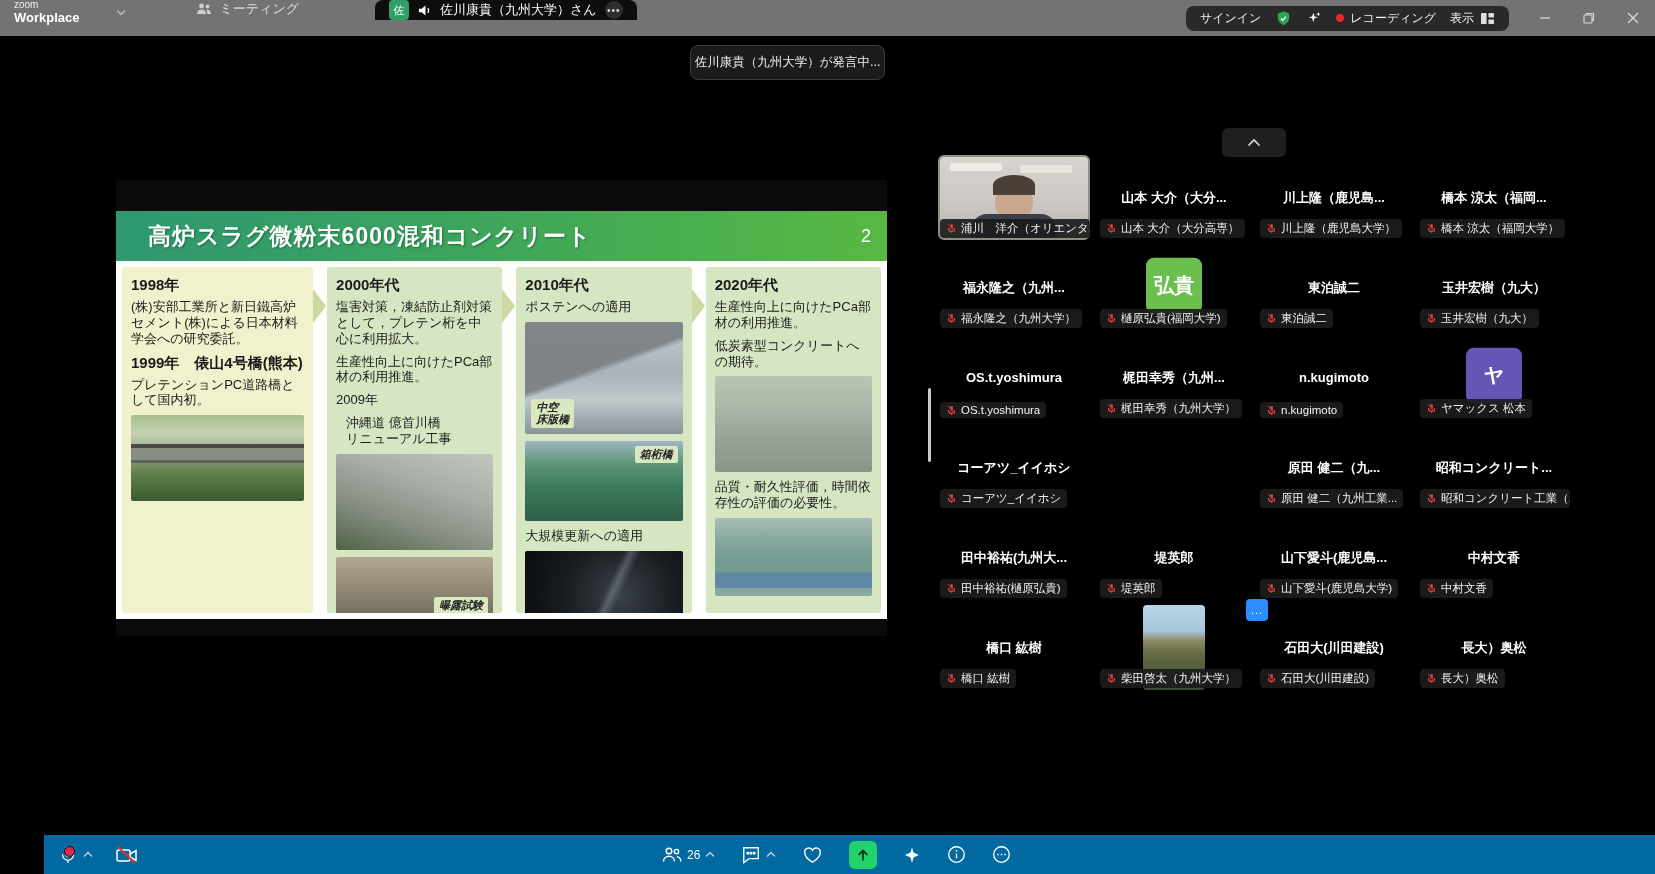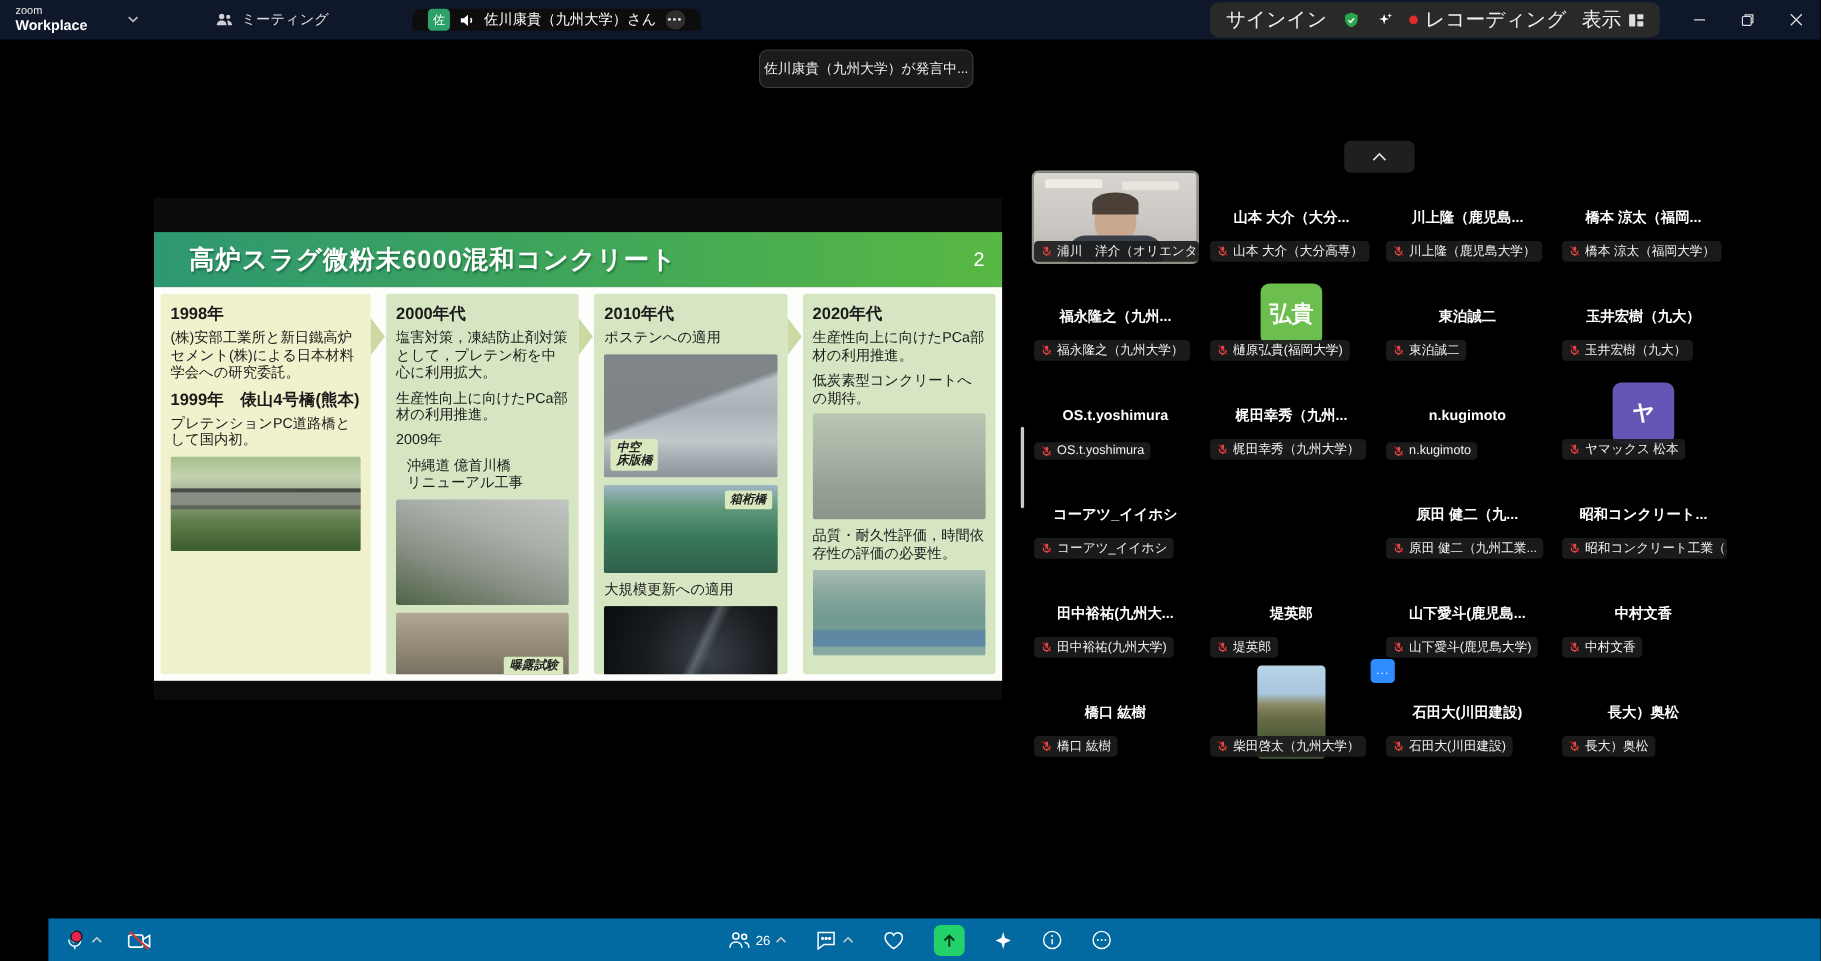--- a/index.html
+++ b/index.html
@@ -1,47 +1,47 @@
 <!DOCTYPE html>
 <html><head>
 <meta charset="utf-8">
 <style>
   html,body{margin:0;padding:0;background:#000;}
   body{width:1655px;height:874px;position:relative;overflow:hidden;
        font-family:"Liberation Sans","DejaVu Sans",sans-serif;color:#fff;
        -webkit-font-smoothing:antialiased;}
 
   
-  .topbar{position:absolute;left:0;top:0;width:100%;height:36px;background:#0f172a;display:flex;align-items:center;}
+  .topbar{position:absolute;left:0;top:0;width:100%;height:36px;background:#737373;display:flex;align-items:flex-start;}
   .tb-logo{display:flex;align-items:center;gap:10px;padding:0 14px;}
   .logo-text{line-height:1.05;}
   .logo-line1{font-size:10px;color:#eee;}
   .logo-line2{font-size:13px;font-weight:bold;color:#fff;}
   .chev-down{color:#bbb;font-size:10px;margin-left:26px;}
   .tab{display:flex;align-items:center;gap:8px;padding:0 16px;font-size:13px;color:#ddd;}
   .tab-meeting{margin-left:40px;}
   .tab-active{background:#0d0d0d;border-radius:8px 8px 0 0;margin-left:60px;padding:0 14px;color:#fff;}
   .tab-avatar{width:20px;height:20px;border-radius:4px;background:#2ea06a;color:#fff;font-size:11px;display:flex;align-items:center;justify-content:center;}
   .tab-ellipsis{width:18px;height:18px;border-radius:50%;background:#2e2e2e;color:#ddd;font-size:10px;display:flex;align-items:center;justify-content:center;letter-spacing:1px;}
   .tb-right{margin-left:auto;display:flex;align-items:center;}
   .tb-pill{display:flex;align-items:center;gap:14px;background:#292929;border-radius:8px;padding:4px 14px;margin-right:14px;}
-  .tb-pill .txt{font-size:18px;color:#f0f0f0;}
+  .tb-pill .txt{font-size:12px;color:#f0f0f0;}
   .rec-wrap{display:flex;align-items:center;gap:6px;}
   .rec-dot{width:8px;height:8px;border-radius:50%;background:#e02b2b;}
   .view-wrap{display:flex;align-items:center;gap:6px;}
   .win-controls{display:flex;align-items:center;}
   .win-btn{width:44px;height:36px;display:flex;align-items:center;justify-content:center;color:#ddd;}
 
   
   .banner{position:absolute;left:690px;top:45px;width:193px;height:33px;background:#1b1b1b;
           border:1px solid #3d3d3d;border-radius:8px;display:flex;align-items:center;justify-content:center;
           font-size:12.5px;color:#eee;white-space:nowrap;}
 
   
-  .shared-screen{position:absolute;left:108px;top:180px;width:771px;height:456px;padding-left:32px;}
+  .shared-screen{position:absolute;left:84px;top:180px;width:771px;height:456px;padding-left:32px;}
   .slide-black{background:#0b0b0b;width:100%;}
   .slide-black.top{height:31px;}
   .slide-black.bottom{height:17px;}
   .slide-header{height:50px;background:linear-gradient(90deg,#2f9871 0%,#3da45c 45%,#58b843 100%);
                 display:flex;align-items:center;}
   .slide-title{font-size:23px;font-weight:bold;color:#fff;letter-spacing:1px;padding-left:32px;
                text-shadow:1px 1px 2px rgba(0,60,30,.5);}
   .slide-page{margin-left:auto;padding-right:16px;font-size:18px;color:#fff;}
   .slide-body{height:358px;background:#fdfdfb;display:flex;padding:6px;box-sizing:border-box;}
   .slide-col{flex:1;border-radius:3px;padding:8px 9px;box-sizing:border-box;overflow:hidden;color:#1a1a1a;}
@@ -491,21 +491,21 @@
       <div class="tile-name">田中裕祐(九州大...</div>
       <div class="tile-label">
         <span>
           <svg width="11" height="11" viewBox="0 0 24 24" fill="none" stroke="#e14b4b" stroke-width="2.4">
             <rect x="9" y="2.5" width="6" height="11" rx="3" fill="#e14b4b" stroke="none"></rect>
             <path d="M5.5 11v.8a6.5 6.5 0 0 0 13 0V11"></path>
             <line x1="12" y1="18.5" x2="12" y2="21.5"></line>
             <line x1="4" y1="2" x2="20" y2="20" stroke="#b32424"></line>
           </svg>
         </span>
-        <span>田中裕祐(九州大学)</span>
+        <span>田中裕祐(樋原弘貴)</span>
       </div>
     </div>
     <div class="tile" style="left: 160px; top: 360px;">
       <div class="tile-name">堤英郎</div>
       <div class="tile-label">
         <span>
           <svg width="11" height="11" viewBox="0 0 24 24" fill="none" stroke="#e14b4b" stroke-width="2.4">
             <rect x="9" y="2.5" width="6" height="11" rx="3" fill="#e14b4b" stroke="none"></rect>
             <path d="M5.5 11v.8a6.5 6.5 0 0 0 13 0V11"></path>
             <line x1="12" y1="18.5" x2="12" y2="21.5"></line>

